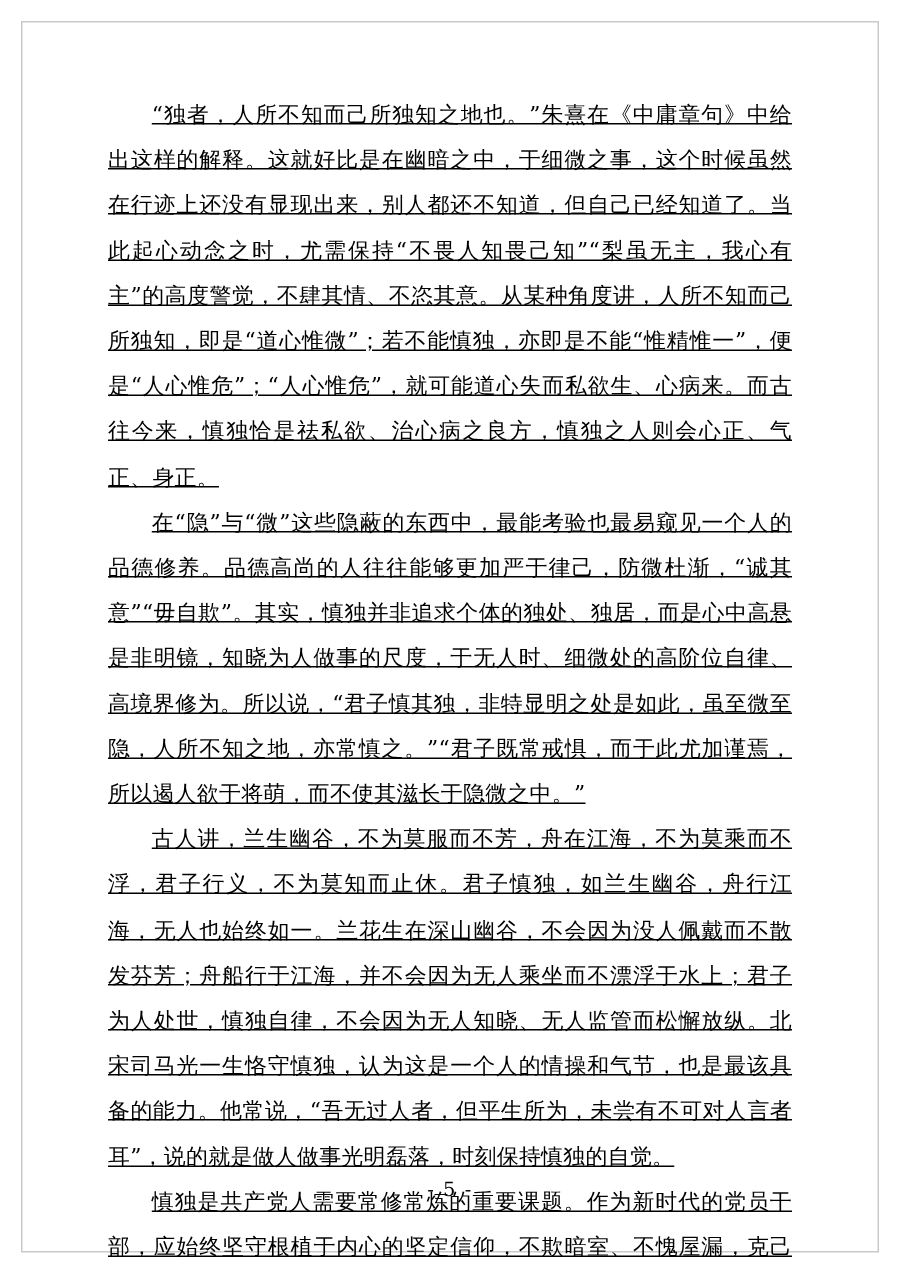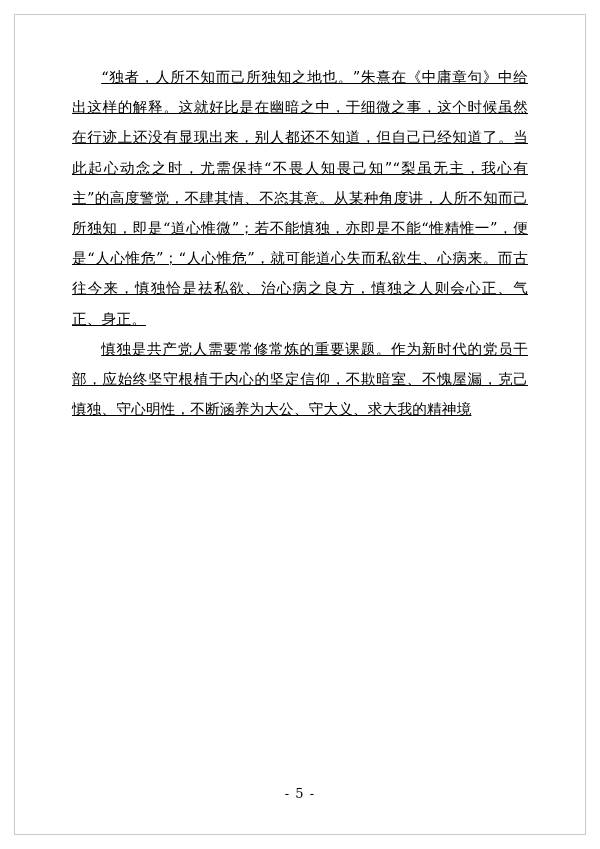--- a/index.html
+++ b/index.html
@@ -65,17 +65,19 @@
   }
 </style>
 </head>
 <body>
 
 <div class="page">
   <div class="page-border"></div>
 
   <div class="content">
     <p class="para">“独者，人所不知而己所独知之地也。”朱熹在《中庸章句》中给出这样的解释。这就好比是在幽暗之中，于细微之事，这个时候虽然在行迹上还没有显现出来，别人都还不知道，但自己已经知道了。当此起心动念之时，尤需保持“不畏人知畏己知”“梨虽无主，我心有主”的高度警觉，不肆其情、不恣其意。从某种角度讲，人所不知而己所独知，即是“道心惟微”；若不能慎独，亦即是不能“惟精惟一”，便是“人心惟危”；“人心惟危”，就可能道心失而私欲生、心病来。而古往今来，慎独恰是祛私欲、治心病之良方，慎独之人则会心正、气正、身正。</p>
+    <p class="para">在“隐”与“微”这些隐蔽的东西中，最能考验也最易窥见一个人的品德修养。品德高尚的人往往能够更加严于律己，防微杜渐，“诚其意”“毋自欺”。其实，慎独并非追求个体的独处、独居，而是心中高悬是非明镜，知晓为人做事的尺度，于无人时、细微处的高阶位自律、高境界修为。所以说，“君子慎其独，非特显明之处是如此，虽至微至隐，人所不知之地，亦常慎之。”“君子既常戒惧，而于此尤加谨焉，所以遏人欲于将萌，而不使其滋长于隐微之中。”</p>
+    <p class="para">古人讲，兰生幽谷，不为莫服而不芳，舟在江海，不为莫乘而不浮，君子行义，不为莫知而止休。君子慎独，如兰生幽谷，舟行江海，无人也始终如一。兰花生在深山幽谷，不会因为没人佩戴而不散发芬芳；舟船行于江海，并不会因为无人乘坐而不漂浮于水上；君子为人处世，慎独自律，不会因为无人知晓、无人监管而松懈放纵。北宋司马光一生恪守慎独，认为这是一个人的情操和气节，也是最该具备的能力。他常说，“吾无过人者，但平生所为，未尝有不可对人言者耳”，说的就是做人做事光明磊落，时刻保持慎独的自觉。</p>
     <p class="para">慎独是共产党人需要常修常炼的重要课题。作为新时代的党员干部，应始终坚守根植于内心的坚定信仰，不欺暗室、不愧屋漏，克己慎独、守心明性，不断涵养为大公、守大义、求大我的精神境</p>
   </div>
 
   <div class="footer">- 5 -</div>
 </div>
 
 </body></html>

